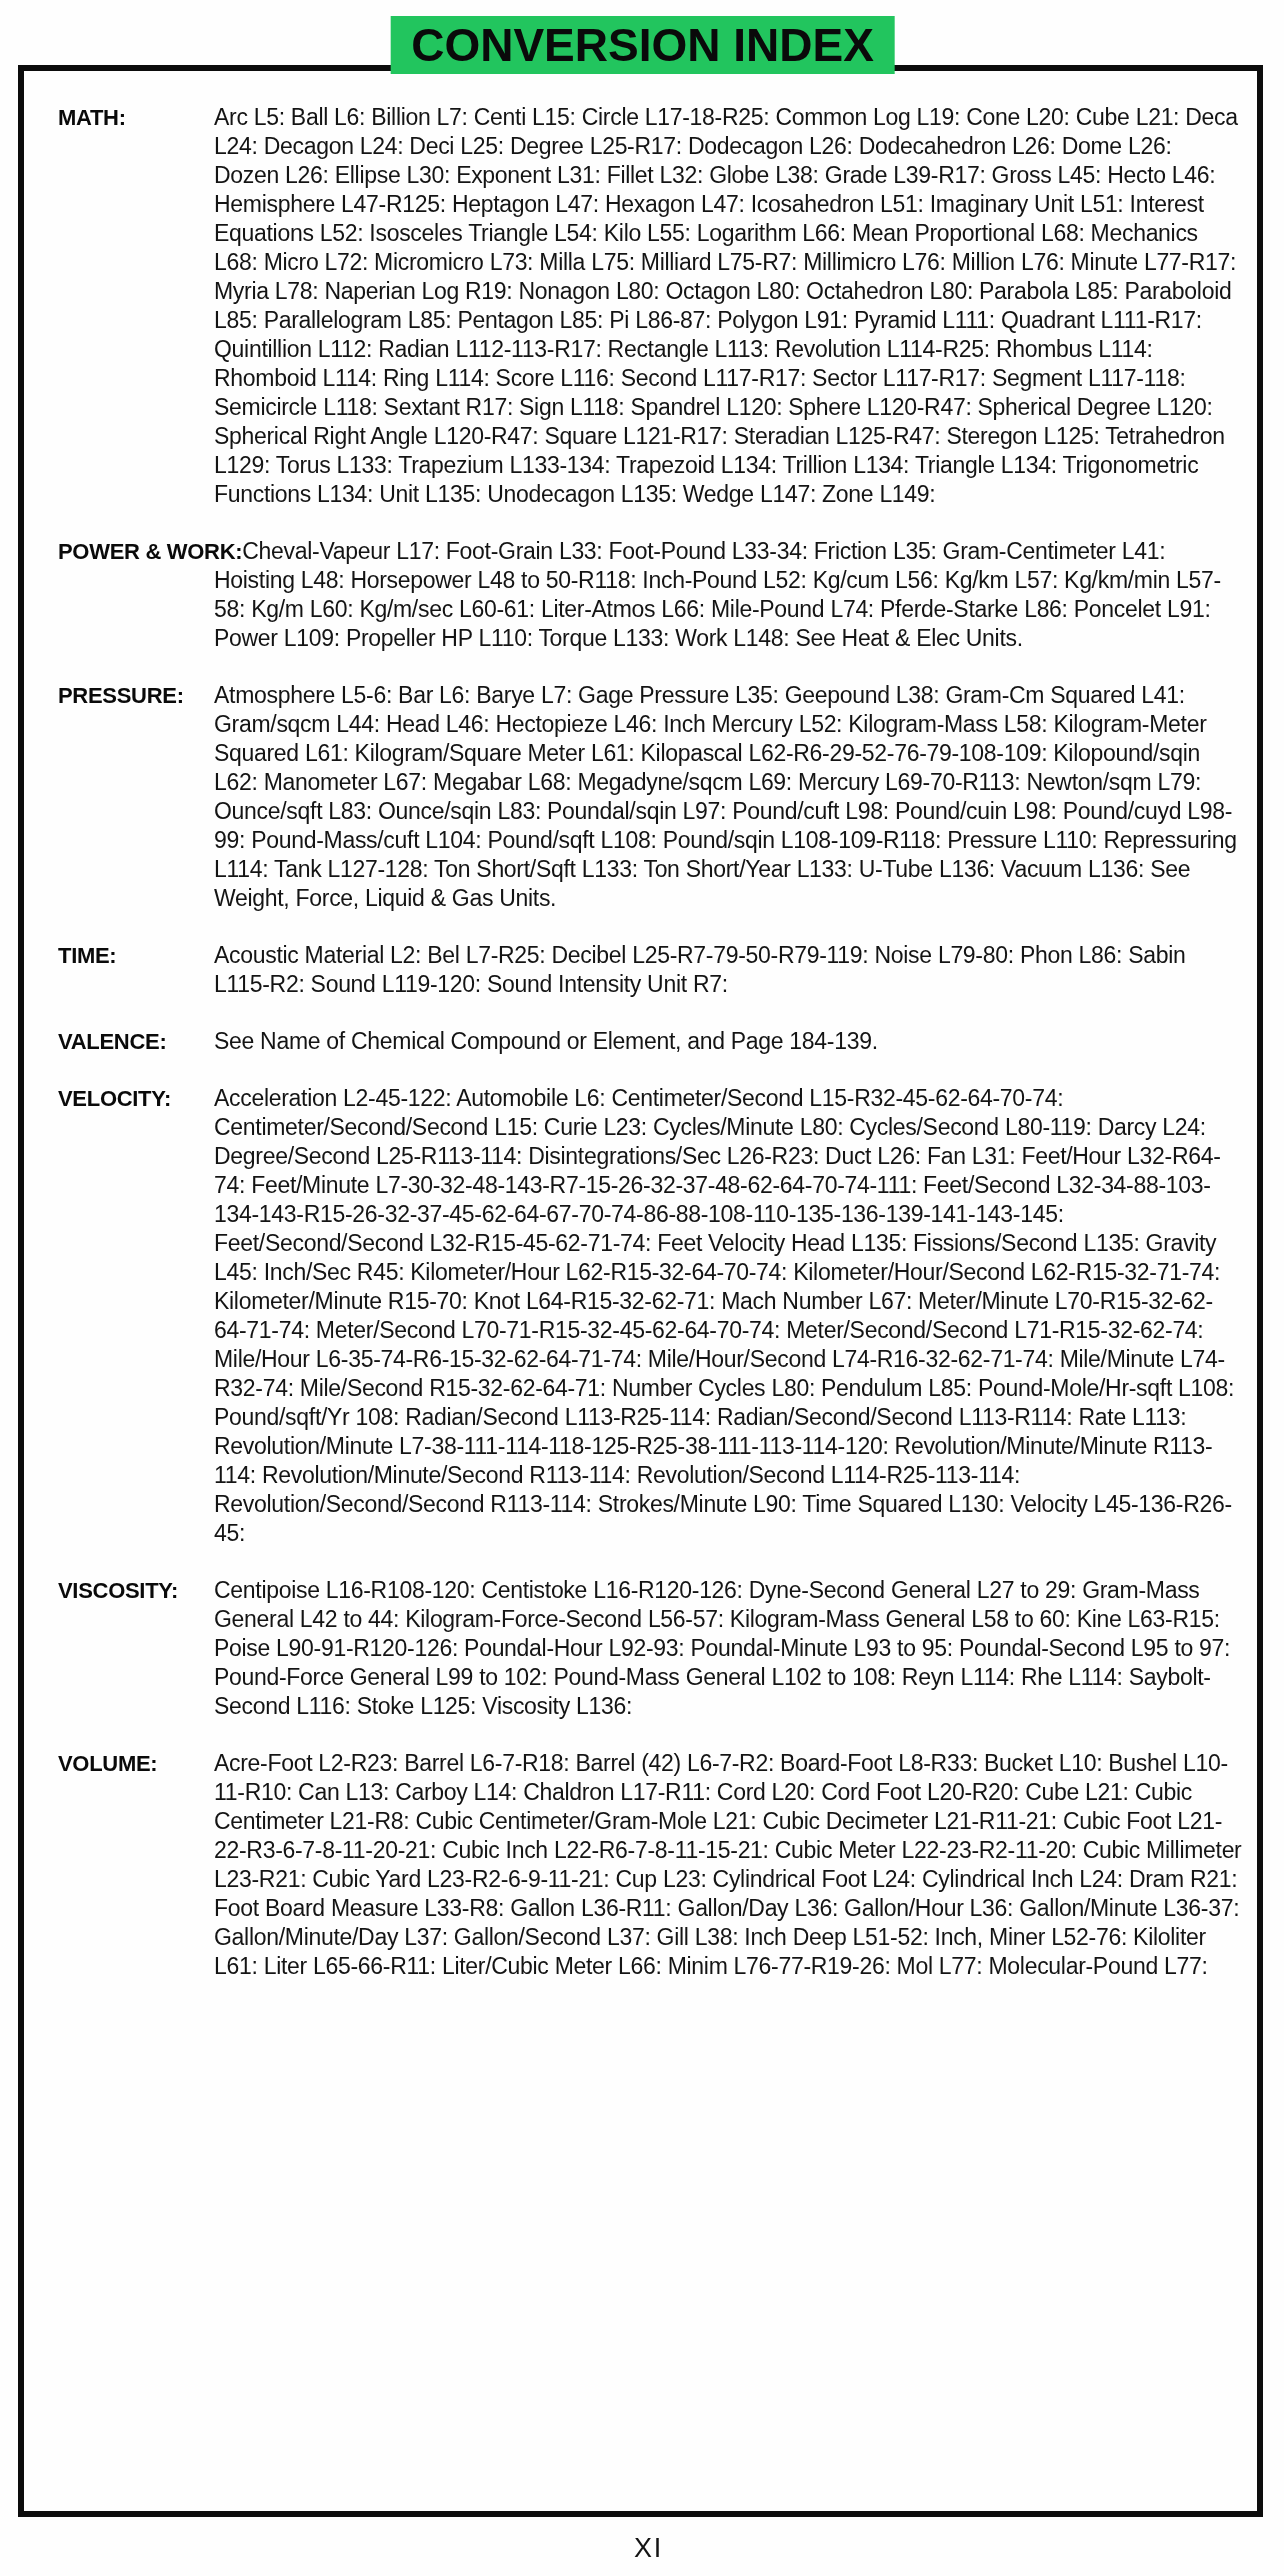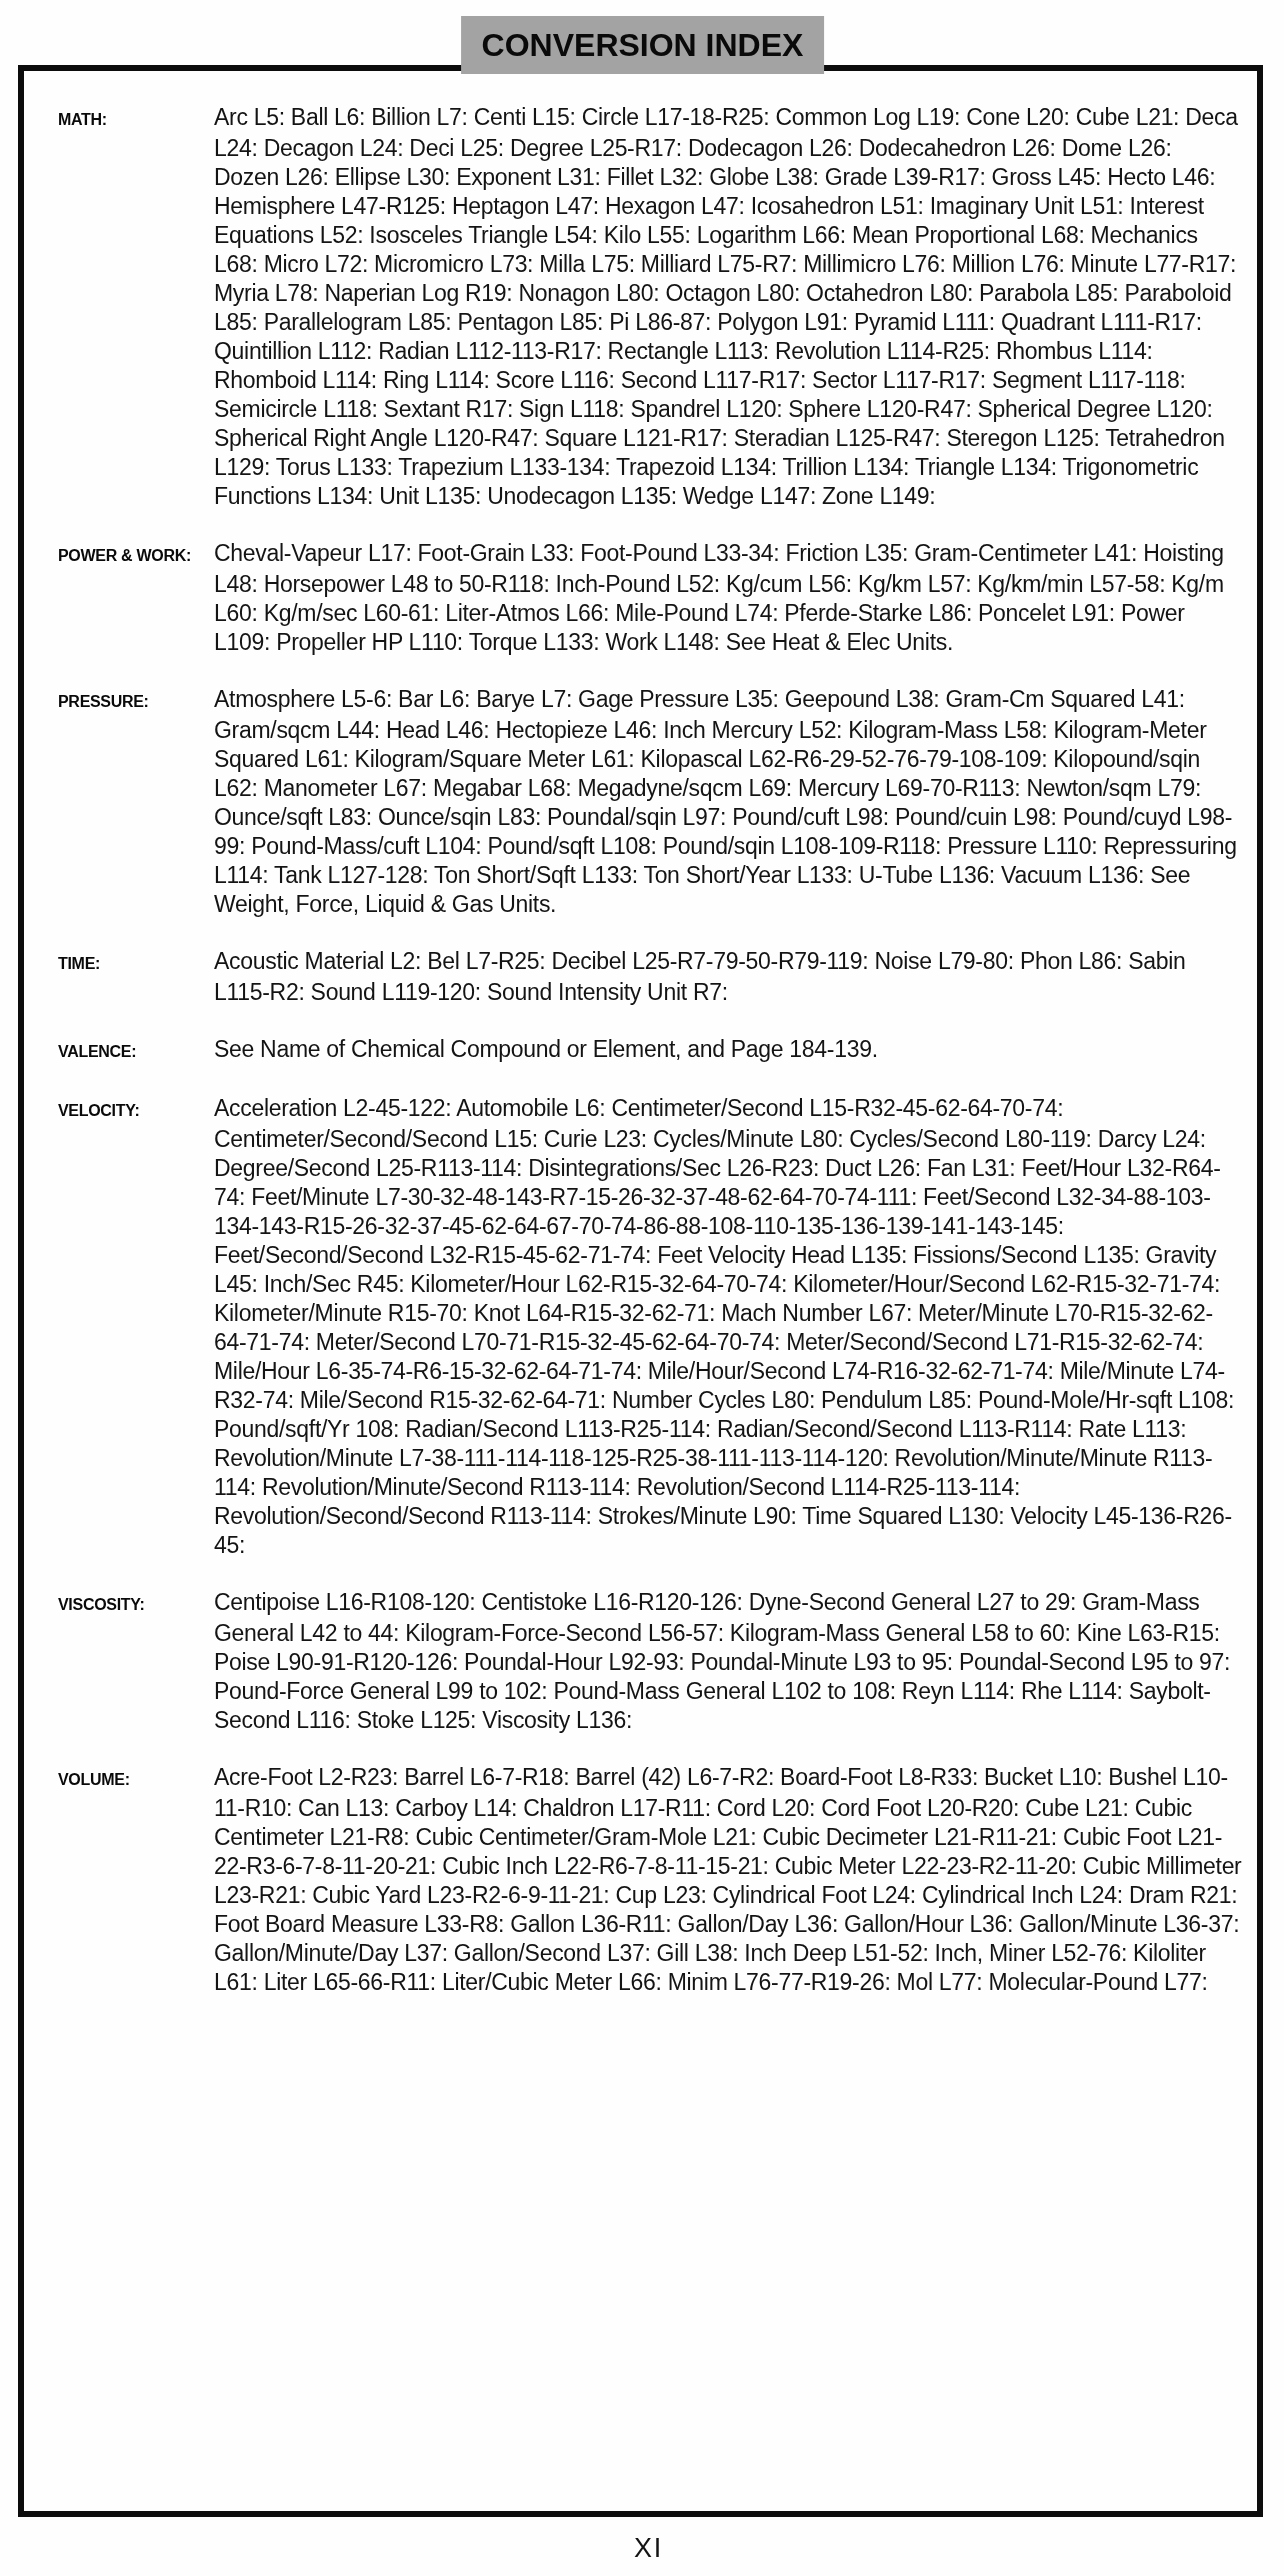--- a/index.html
+++ b/index.html
@@ -25,23 +25,23 @@
     top: 65px;
     width: 1233px;
     height: 2440px;
     border: 6.7px solid #0c0c0c;
   }
   .title {
     position: absolute;
     top: 16px;
     left: 50%;
     transform: translateX(-50%);
-    background: #a3a3a3;
+    background: #22c55e;
     padding: 0 21px;
-    font-size: 32px;
+    font-size: 46px;
     line-height: 58px;
     font-weight: bold;
     letter-spacing: 0px;
     white-space: nowrap;
     z-index: 2;
     color: #0a0a0a;
   }
   .content {
     position: absolute;
     left: 58px;
@@ -55,21 +55,21 @@
     text-indent: -156px;
     font-size: 23px;
     line-height: 29px;
     letter-spacing: -0.3px;
     color: #141414;
   }
   .entry .lbl {
     display: inline-block;
     min-width: 156px;
     text-indent: 0;
-    font-size: 16px;
+    font-size: 22px;
     font-weight: bold;
     letter-spacing: -0.3px;
     white-space: nowrap;
     color: #0a0a0a;
   }
   .page-number {
     position: absolute;
     top: 2533px;
     left: 0;
     width: 100%;

